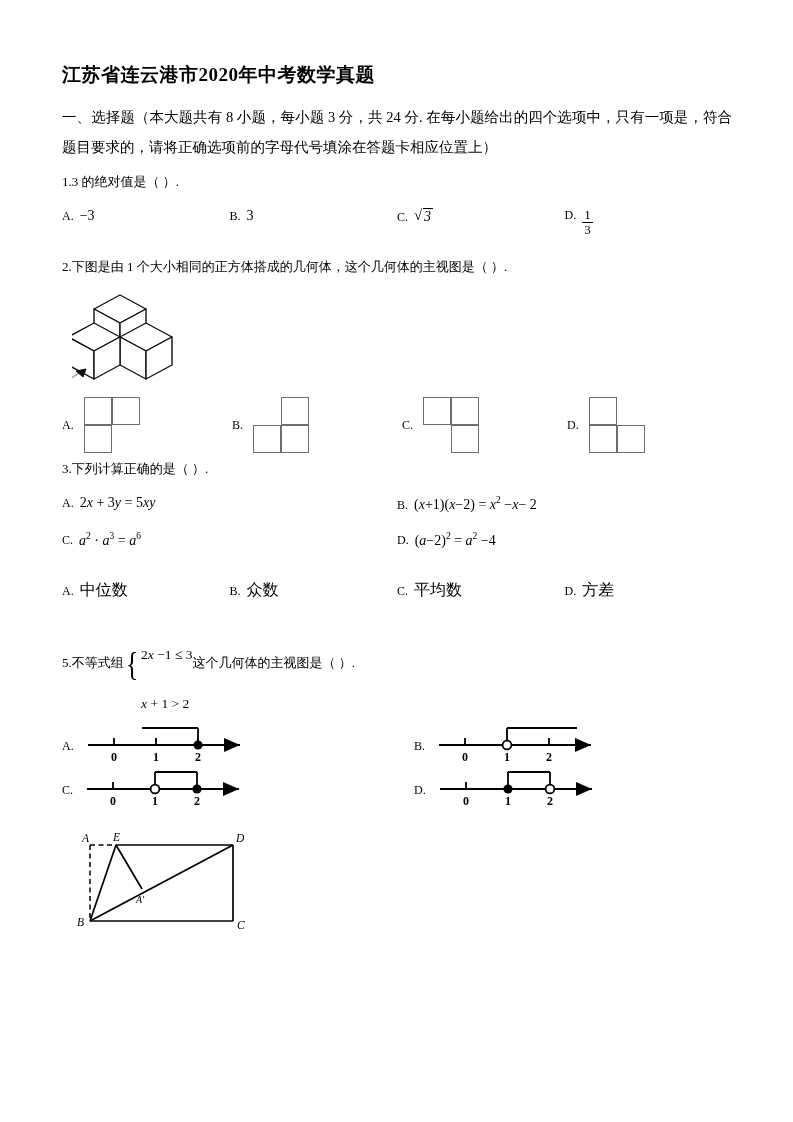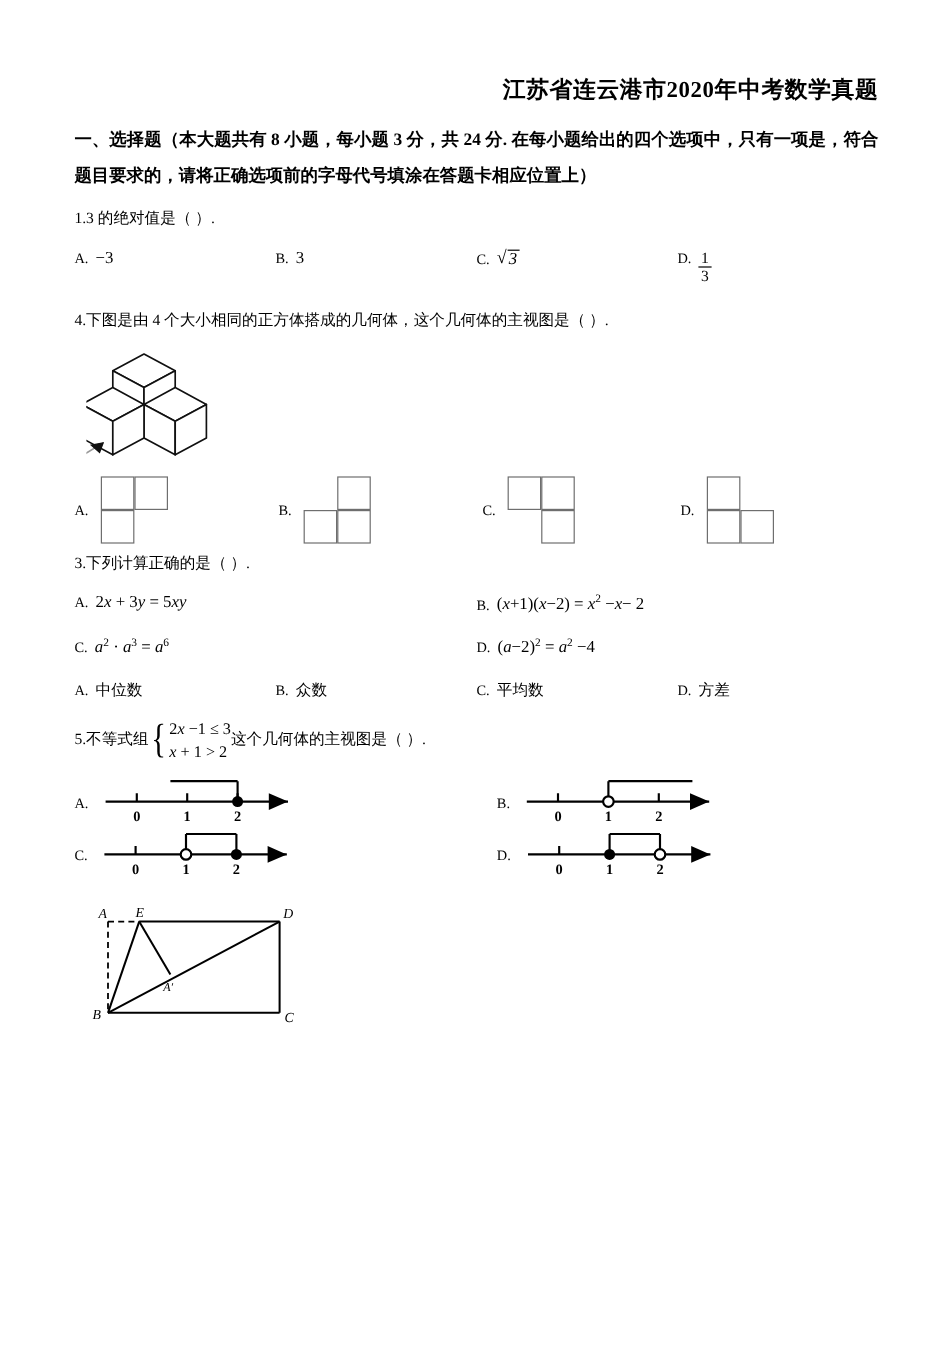--- a/index.html
+++ b/index.html
@@ -23,30 +23,30 @@
   }
   .content {
     position: absolute;
     left: 62px;
     top: 52px;
     width: 670px;
   }
 
   
   .doc-title {
-    text-align: right;
+    text-align: left;
     font-weight: bold;
     font-size: 19px;
     letter-spacing: 0.5px;
     margin: 10px 0 14px 0;
   }
 
   
   .section-head {
-    font-weight: bold;
+    font-weight: normal;
     font-size: 14.5px;
     line-height: 30px;
     text-align: justify;
     margin-bottom: 6px;
   }
 
   
   .q {
     margin-bottom: 2px;
   }
@@ -64,21 +64,21 @@
     display: flex;
     align-items: baseline;
   }
   .opt-col4 { width: 25%; }
   .opt-col2 { width: 50%; }
   .opt-lbl {
     font-size: 12px;
     margin-right: 6px;
     white-space: nowrap;
   }
-  .opt-txt-cn { font-size: 13px; }
+  .opt-txt-cn { font-size: 16px; margin-top: 14px; }
 
   
   .mi { font-style: italic; font-family: "Liberation Serif", serif; }
   .mn { font-style: normal; }
   sup.exp { font-size: 0.68em; vertical-align: super; font-style: normal; }
   .math { font-size: 14px; white-space: nowrap; }
 
   
   .frac {
     display: inline-block;
@@ -203,21 +203,21 @@
     position: absolute;
     left: 0;
     top: 1060px;
     width: 793px;
     text-align: center;
     font-family: "DejaVu Sans", "Liberation Sans", sans-serif;
     font-size: 13.5px;
     color: #a8a8a8;
     letter-spacing: 0.3px;
   }
-  .blk { display: block; }
+  .blk { display: block; margin-top: 30px; }
 </style>
 </head>
 <body>
 
 <div class="page">
   <div class="content">
 
     <div class="doc-title">江苏省连云港市2020年中考数学真题</div>
 
     <div class="section-head">一、选择题（本大题共有 8 小题，每小题 3 分，共 24 分. 在每小题给出的四个选项中，只有一项是，符合题目要求的，请将正确选项前的字母代号填涂在答题卡相应位置上）</div>
@@ -241,21 +241,21 @@
           <span class="opt-lbl">D.</span>
           <span class="frac">
             <span class="num">1</span>
             <span class="den">3</span>
           </span>
         </div>
       </div>
     </div>
 
     <div class="q" style="margin-top:16px;">
-      <div class="q-stem">4.下图是由 4 个大小相同的正方体搭成的几何体，这个几何体的主视图是（      ）.</div>
+      <div class="q-stem">2.下图是由 1 个大小相同的正方体搭成的几何体，这个几何体的主视图是（      ）.</div>
 
       <div class="solid-wrap">
         <svg class="solid-svg" width="170" height="100" viewBox="0 0 170 100">
           <g fill="#ffffff" stroke="#111111" stroke-width="1.4" stroke-linejoin="round">
 
             <polygon points="22,22 48,8 74,22 48,36"></polygon>
             <polygon points="22,22 22,50 48,64 48,36"></polygon>
             <polygon points="48,36 48,64 74,50 74,22"></polygon>
 
             <polygon points="48,50 74,36 100,50 74,64"></polygon>

